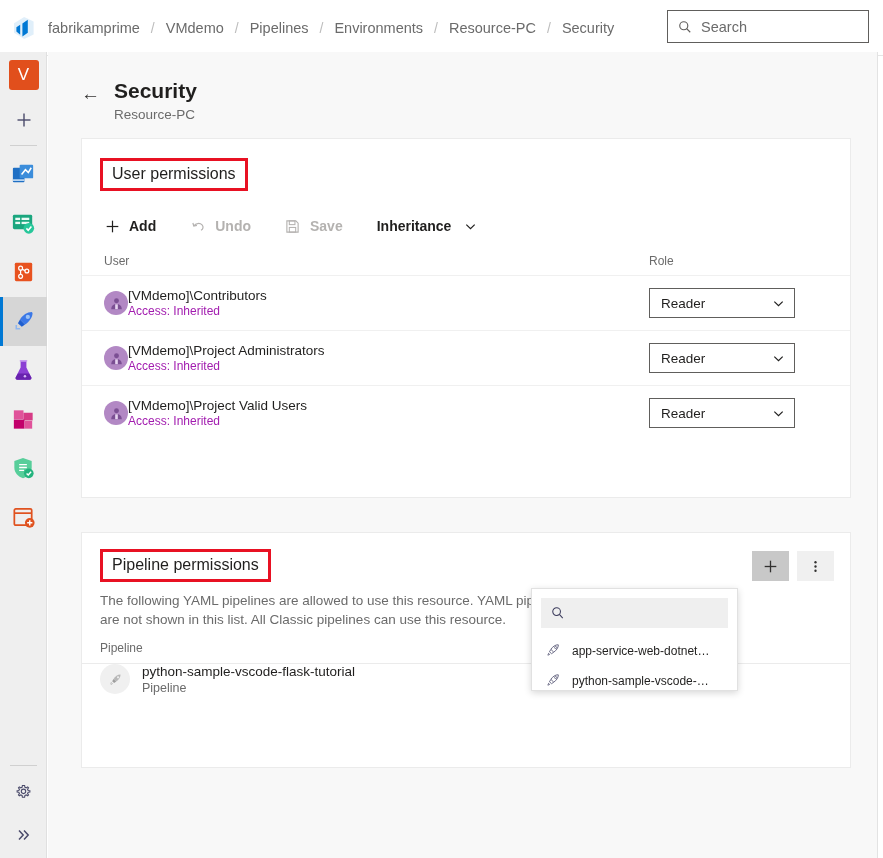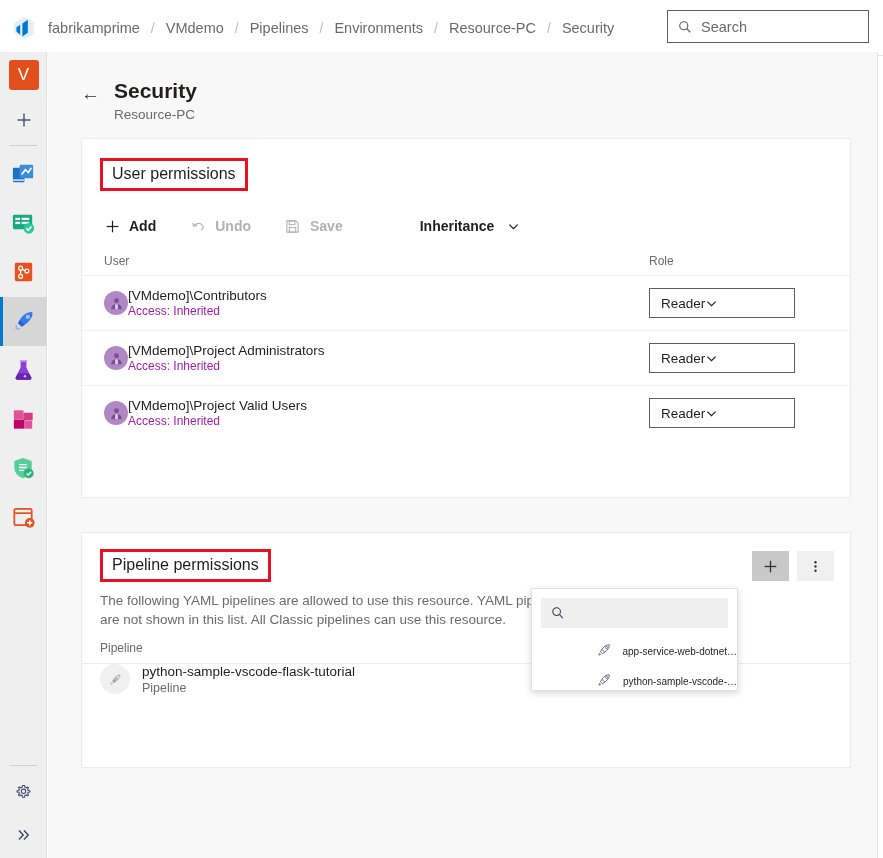--- a/index.html
+++ b/index.html
@@ -105,21 +105,21 @@
   }
   .avatar-user {
     width: 24px; height: 24px; border-radius: 50%; background: #c2007b;
     color: #fff; font-size: 8.5px; font-weight: 600; letter-spacing: .3px;
     display: flex; align-items: center; justify-content: center; flex: 0 0 24px;
   }
 
   .rolecell { width: 170px; }
   .dropdown {
     width: 146px; height: 30px; border: 1px solid #605e5c; background: #fff;
-    display: flex; align-items: center; 
+    display: flex; align-items: center; justify-content: space-between;
     padding: 0 9px 0 11px; font-size: 13.5px; color: #201f1e; cursor: pointer;
   }
   .dropdown.disabled { border-color: #c8c6c4; background: #f3f2f1; color: #a19f9d; cursor: default; }
 
   
   .pl-desc {
     font-size: 13.5px; color: #6b6b6b; line-height: 19px;
     padding: 2px 0 0 18px; width: 700px;
   }
   .pl-actions { position: absolute; right: 16px; top: 18px; display: flex; gap: 8px; }
@@ -147,21 +147,21 @@
     background: #fff; border: 1px solid #e1e1e1;
     box-shadow: 0 2px 7px rgba(0,0,0,.16); z-index: 40;
   }
   .callout-search {
     margin: 9px 9px 0; height: 30px; background: #efefef;
     display: flex; align-items: center; padding-left: 10px;
   }
   .callout-list { margin-top: 8px; }
   .callout-item {
     display: flex; align-items: center; gap: 11px; height: 30px;
-    padding-left: 13px; font-size: 10px; color: #201f1e; cursor: pointer; justify-content: flex-end;
+    padding-left: 13px; font-size: 12px; color: #201f1e; cursor: pointer;
   }
 
   .vline { position: absolute; right: 5px; top: 52px; width: 1px; height: 806px; background: #e3e3e3; }
 </style>
 </head>
 <body>
 
 <div class="topbar">
   <div class="logo">
     <svg width="26" height="26" viewBox="0 0 26 26">
@@ -338,21 +338,21 @@
         <span class="tb-ico">
           <svg width="15" height="15" viewBox="0 0 16 16">
             <path d="M2 2 L11.5 2 L14 4.5 L14 14 L2 14 Z" fill="none" stroke="#b4b2b0" stroke-width="1.2"></path>
             <rect x="4.6" y="2" width="6" height="4" fill="none" stroke="#b4b2b0" stroke-width="1.1"></rect>
             <rect x="4.6" y="9" width="6.8" height="5" fill="none" stroke="#b4b2b0" stroke-width="1.1"></rect>
           </svg>
         </span>
         <span>Save</span>
       </div>
 
-      <div class="tb-btn" style="gap:11px;margin-left:43px;">
+      <div class="tb-btn" style="gap:11px;">
         <span>Inheritance</span>
         <span class="tb-ico">
           <svg width="13" height="13" viewBox="0 0 14 14">
             <path d="M2.5 5 L7 9.3 L11.5 5" fill="none" stroke="#201f1e" stroke-width="1.3"></path>
           </svg>
         </span>
       </div>
     </div>
 
     <div class="thead">

